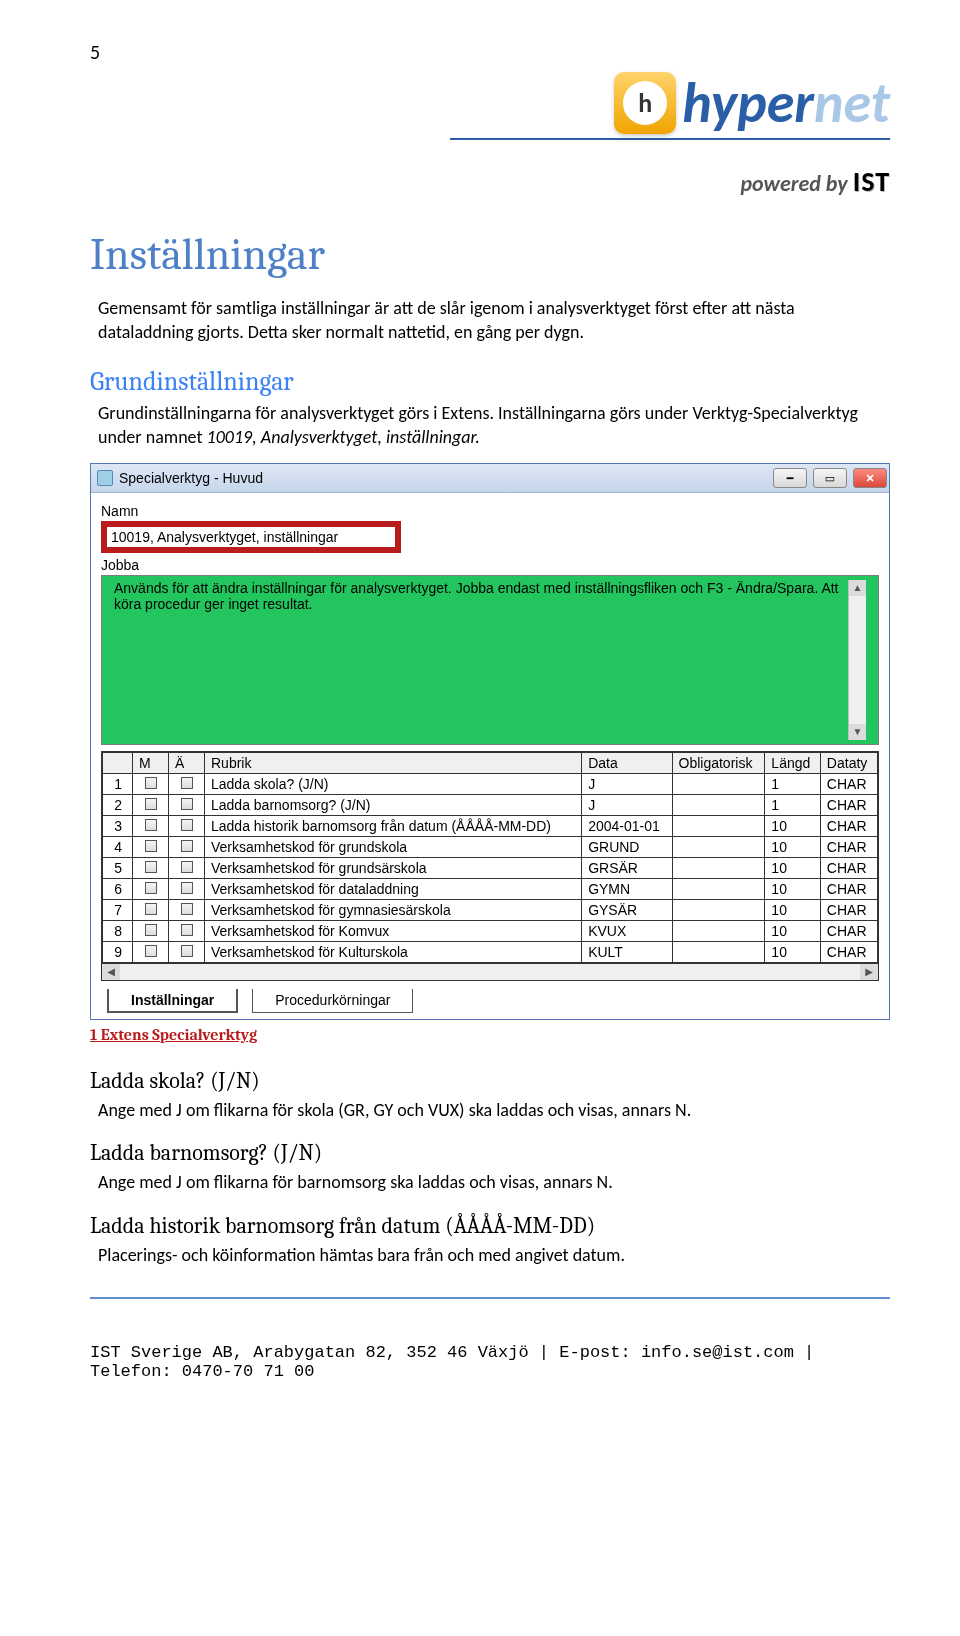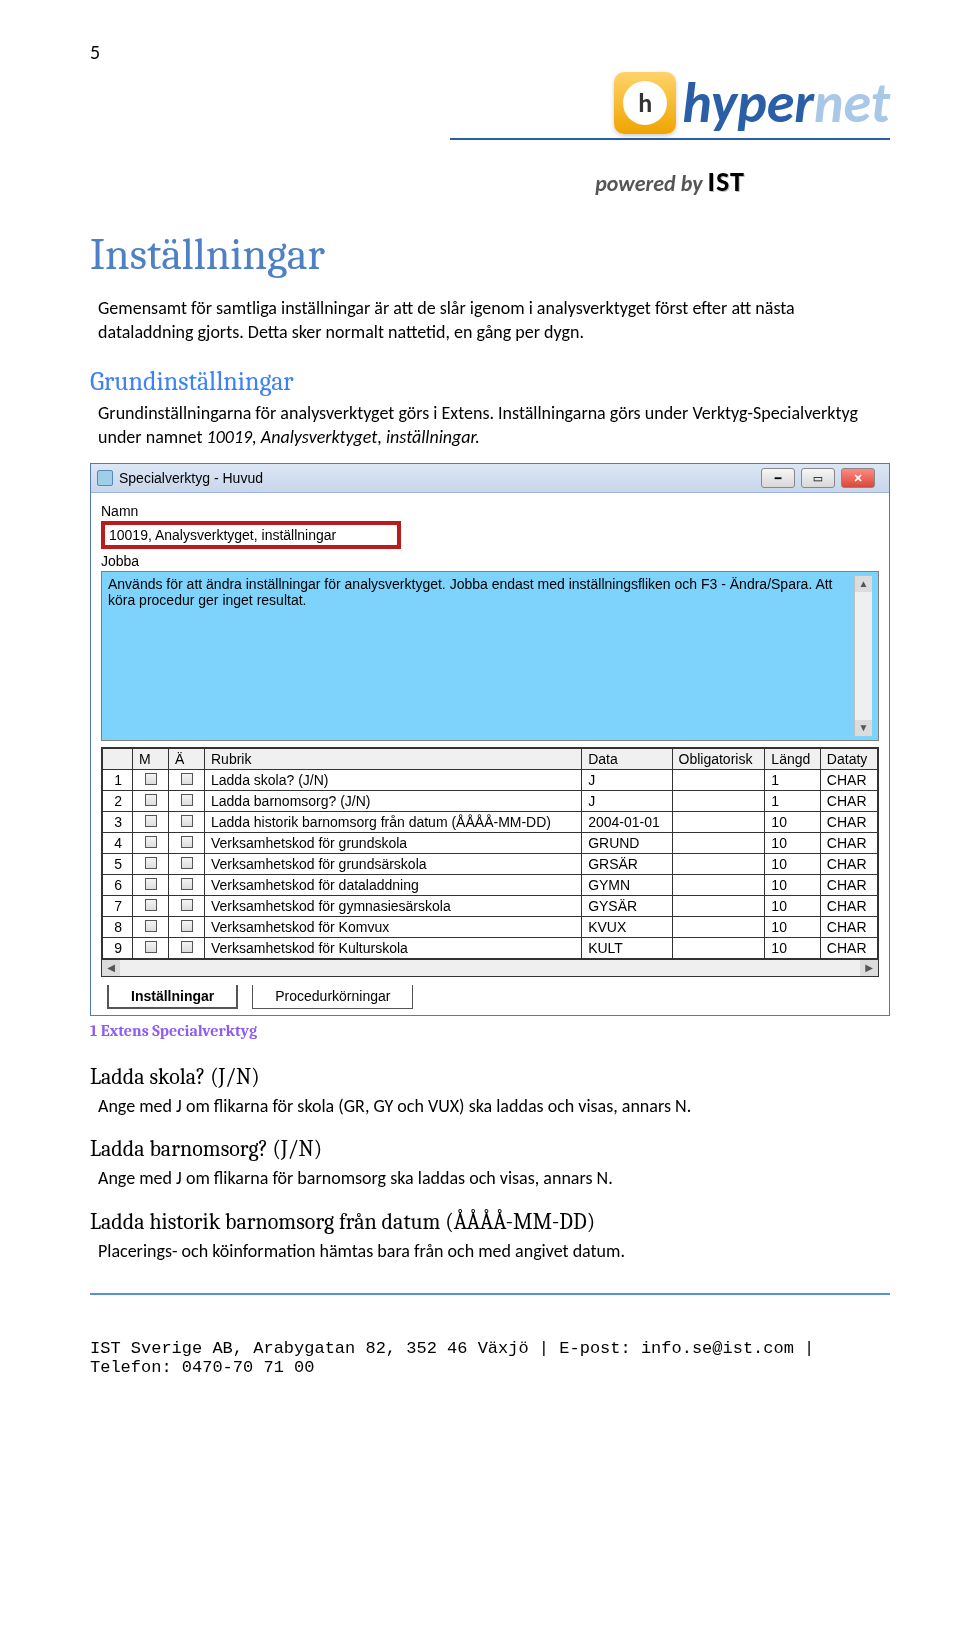--- a/index.html
+++ b/index.html
@@ -59,21 +59,21 @@
     border-bottom: 2px solid #2a5fa8;
     margin: 4px 0 8px;
     width: 440px;
     margin-left: auto;
   }
   .powered {
     font-size: 22px;
     font-weight: bold;
     font-style: italic;
     color: #555;
-    text-align: center;
+    text-align: right;
     margin-top: 24px;
   }
   .powered .ist {
     font-size: 28px;
     font-style: normal;
     color: #000;
     font-weight: 900;
     letter-spacing: 1px;
     text-shadow: 1px 1px 0 #bbb;
   }
@@ -111,21 +111,21 @@
     background: #eef2f9;
     font-family: Tahoma, Arial, sans-serif;
     font-size: 14px;
     margin: 8px 0 6px;
   }
   .titlebar {
     display: flex;
     justify-content: space-between;
     align-items: center;
     background: linear-gradient(#dde7f5,#c7d6ec);
-    padding: 4px 14px 4px 6px;
+    padding: 4px 2px 4px 6px;
     border-bottom: 1px solid #9db4d6;
     gap: 32px;
   }
   .titlebar .tl {
     display: flex; align-items: center; gap: 6px;
   }
   .titlebar .win-btns {
     display: flex; gap: 6px;
   }
   .wbtn {
@@ -140,31 +140,31 @@
     background: linear-gradient(#ff8a80,#d9493a);
     color: #fff;
     font-weight: bold;
   }
   .app-body {
     background: #fff;
     padding: 6px 10px 0 10px;
   }
   .fld-label { font-size: 14px; margin: 4px 0 2px; }
   .fld-input {
-    border: 4px solid #b91c1c;
+    border: 6px solid #b91c1c;
     background: #fff;
     padding: 2px 4px;
     font-size: 14px;
     width: 300px;
     margin-bottom: 4px;
   }
   .fld-info {
     border: 1px solid #7e7e7e;
-    background: #7dd3fc;
-    padding: 4px 6px;
+    background: #22c55e;
+    padding: 4px 12px;
     font-size: 14px;
     position: relative;
   }
   .info-wrap {
     display: flex;
   }
   .info-text { flex: 1; min-height: 160px; }
   .vscroll {
     width: 18px;
     background: #efefef;
@@ -232,23 +232,24 @@
     background: #fff;
   }
   .tab.active {
     font-weight: bold;
     border-width: 2px;
     border-top: none;
   }
   .caption {
     font-family: Cambria, Georgia, serif;
     font-size: 16px;
-    color: #8b5cf6;
+    color: #b91c1c;
     font-weight: bold;
     margin: 6px 0 24px;
+    text-decoration: underline;
   }
 
   .footer-line {
     border-top: 2px solid #5a8fd0;
     margin: 30px 0 6px;
   }
   .footer {
     font-family: Liberation Mono, monospace;
     font-size: 17px;
     text-align: left;

